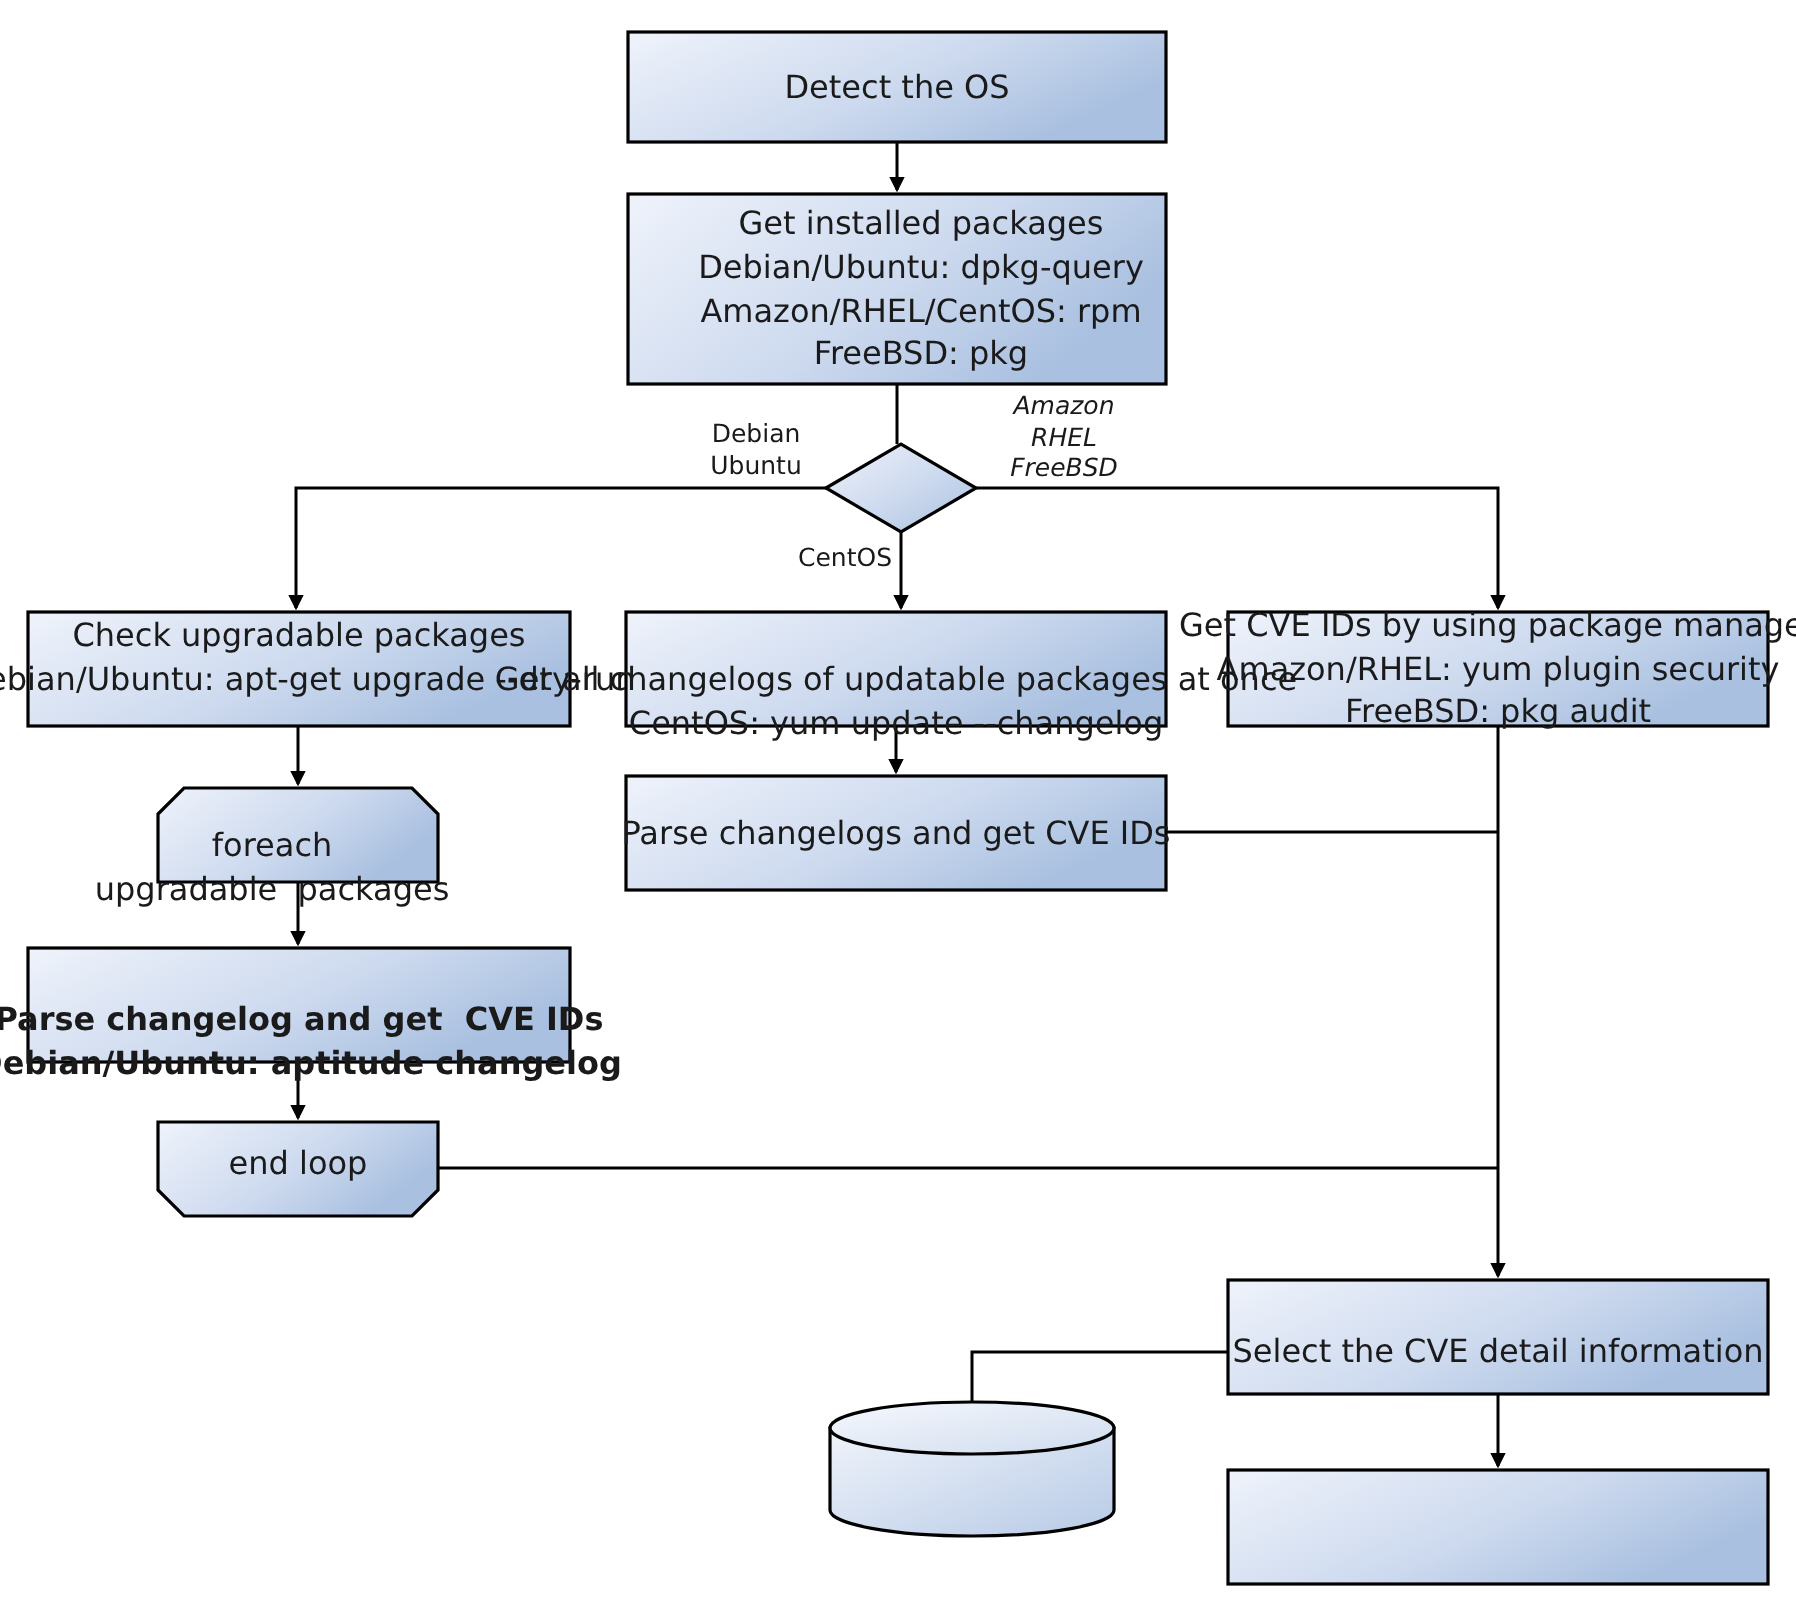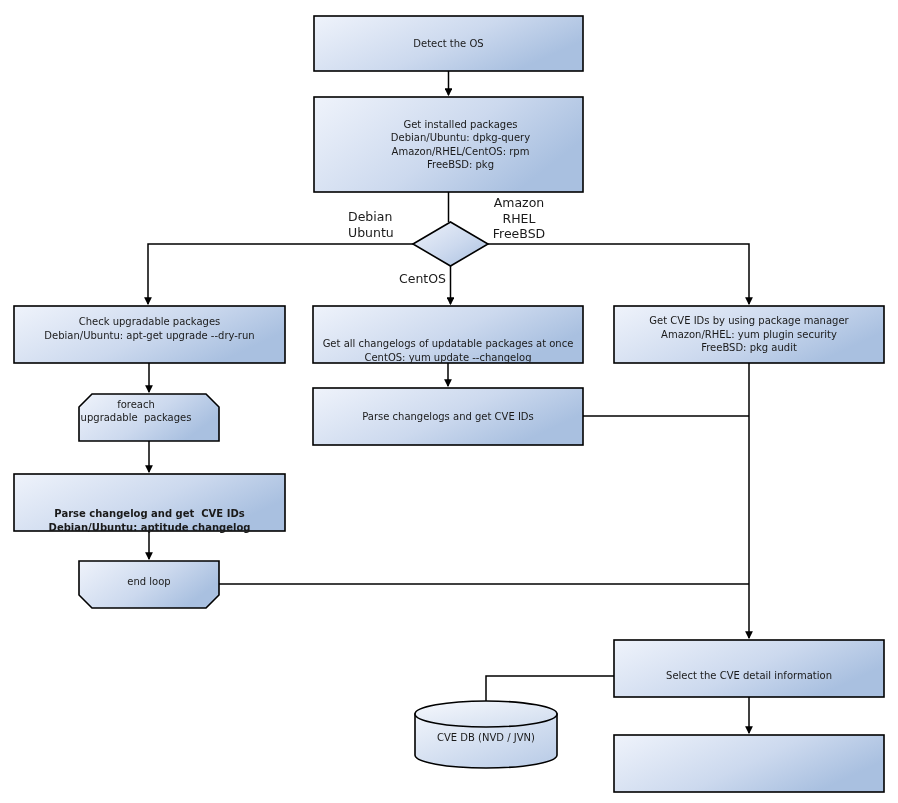--- a/index.html
+++ b/index.html
@@ -24,21 +24,21 @@
     top: 0;
     width: 898px;
     height: 803px;
   }
   .node-text {
     position: absolute;
     display: flex;
     align-items: center;
     justify-content: center;
     text-align: center;
-    font-size: 10px;
+    font-size: 16px;
     color: #1a1a1a;
     line-height: 1.35;
     white-space: pre;
     pointer-events: none;
   }
   .edge-label {
     position: absolute;
     font-size: 12.5px;
     color: #1a1a1a;
     line-height: 1.25;
@@ -142,44 +142,43 @@
   <div class="node-text" style="left:326px; top:97px; width:269px; height:95px;">Get installed packages
 Debian/Ubuntu: dpkg-query
 Amazon/RHEL/CentOS: rpm
 FreeBSD: pkg</div>
 
   <div class="node-text" style="left:413px; top:222px; width:75px; height:44px;"></div>
 
   <div class="node-text" style="left:10px; top:306px; width:279px; height:45px;">Check upgradable packages
 Debian/Ubuntu: apt-get upgrade --dry-run</div>
 
-  <div class="node-text" style="left:79px; top:389px; width:114px; height:44px;">foreach
+  <div class="node-text" style="left:79px; top:412px; width:114px; height:44px;">foreach
 upgradable  packages</div>
 
   <div class="node-text" style="left:14px; top:492px; width:271px; height:57px;font-weight:bold;">Parse changelog and get  CVE IDs
 Debian/Ubuntu: aptitude changelog</div>
 
   <div class="node-text" style="left:79px; top:561px; width:140px; height:42px;">end loop</div>
 
   <div class="node-text" style="left:309px; top:306px; width:278px; height:57px;margin-top:16px;">Get all changelogs of updatable packages at once
 CentOS: yum update --changelog</div>
 
   <div class="node-text" style="left:313px; top:388px; width:270px; height:57px;">Parse changelogs and get CVE IDs</div>
 
   <div class="node-text" style="left:614px; top:306px; width:270px; height:57px;">Get CVE IDs by using package manager
 Amazon/RHEL: yum plugin security
 FreeBSD: pkg audit</div>
 
   <div class="node-text" style="left:614px; top:640px; width:270px; height:72px;">Select the CVE detail information</div>
 
 
-  <div class="node-text" style="left:415px; top:714px; width:142px; height:48px;">CVE DB (NVD / JVN)</div>
 
-  <div class="edge-label" style="left:348px; top:209px; width:60px; text-align:left;">Debian
+  <div class="edge-label" style="left:348px; top:209px; width:60px; text-align:center;">Debian
 Ubuntu</div>
 
-  <div class="edge-label" style="left:484px; top:195px; width:70px; text-align:center;">Amazon
+  <div class="edge-label" style="left:497px; top:195px; width:70px; text-align:center;font-style:italic;">Amazon
 RHEL
 FreeBSD</div>
 
   <div class="edge-label" style="left:394px; top:271px; width:52px; text-align:right;">CentOS</div>
 
 </div>
 
 </body></html>

